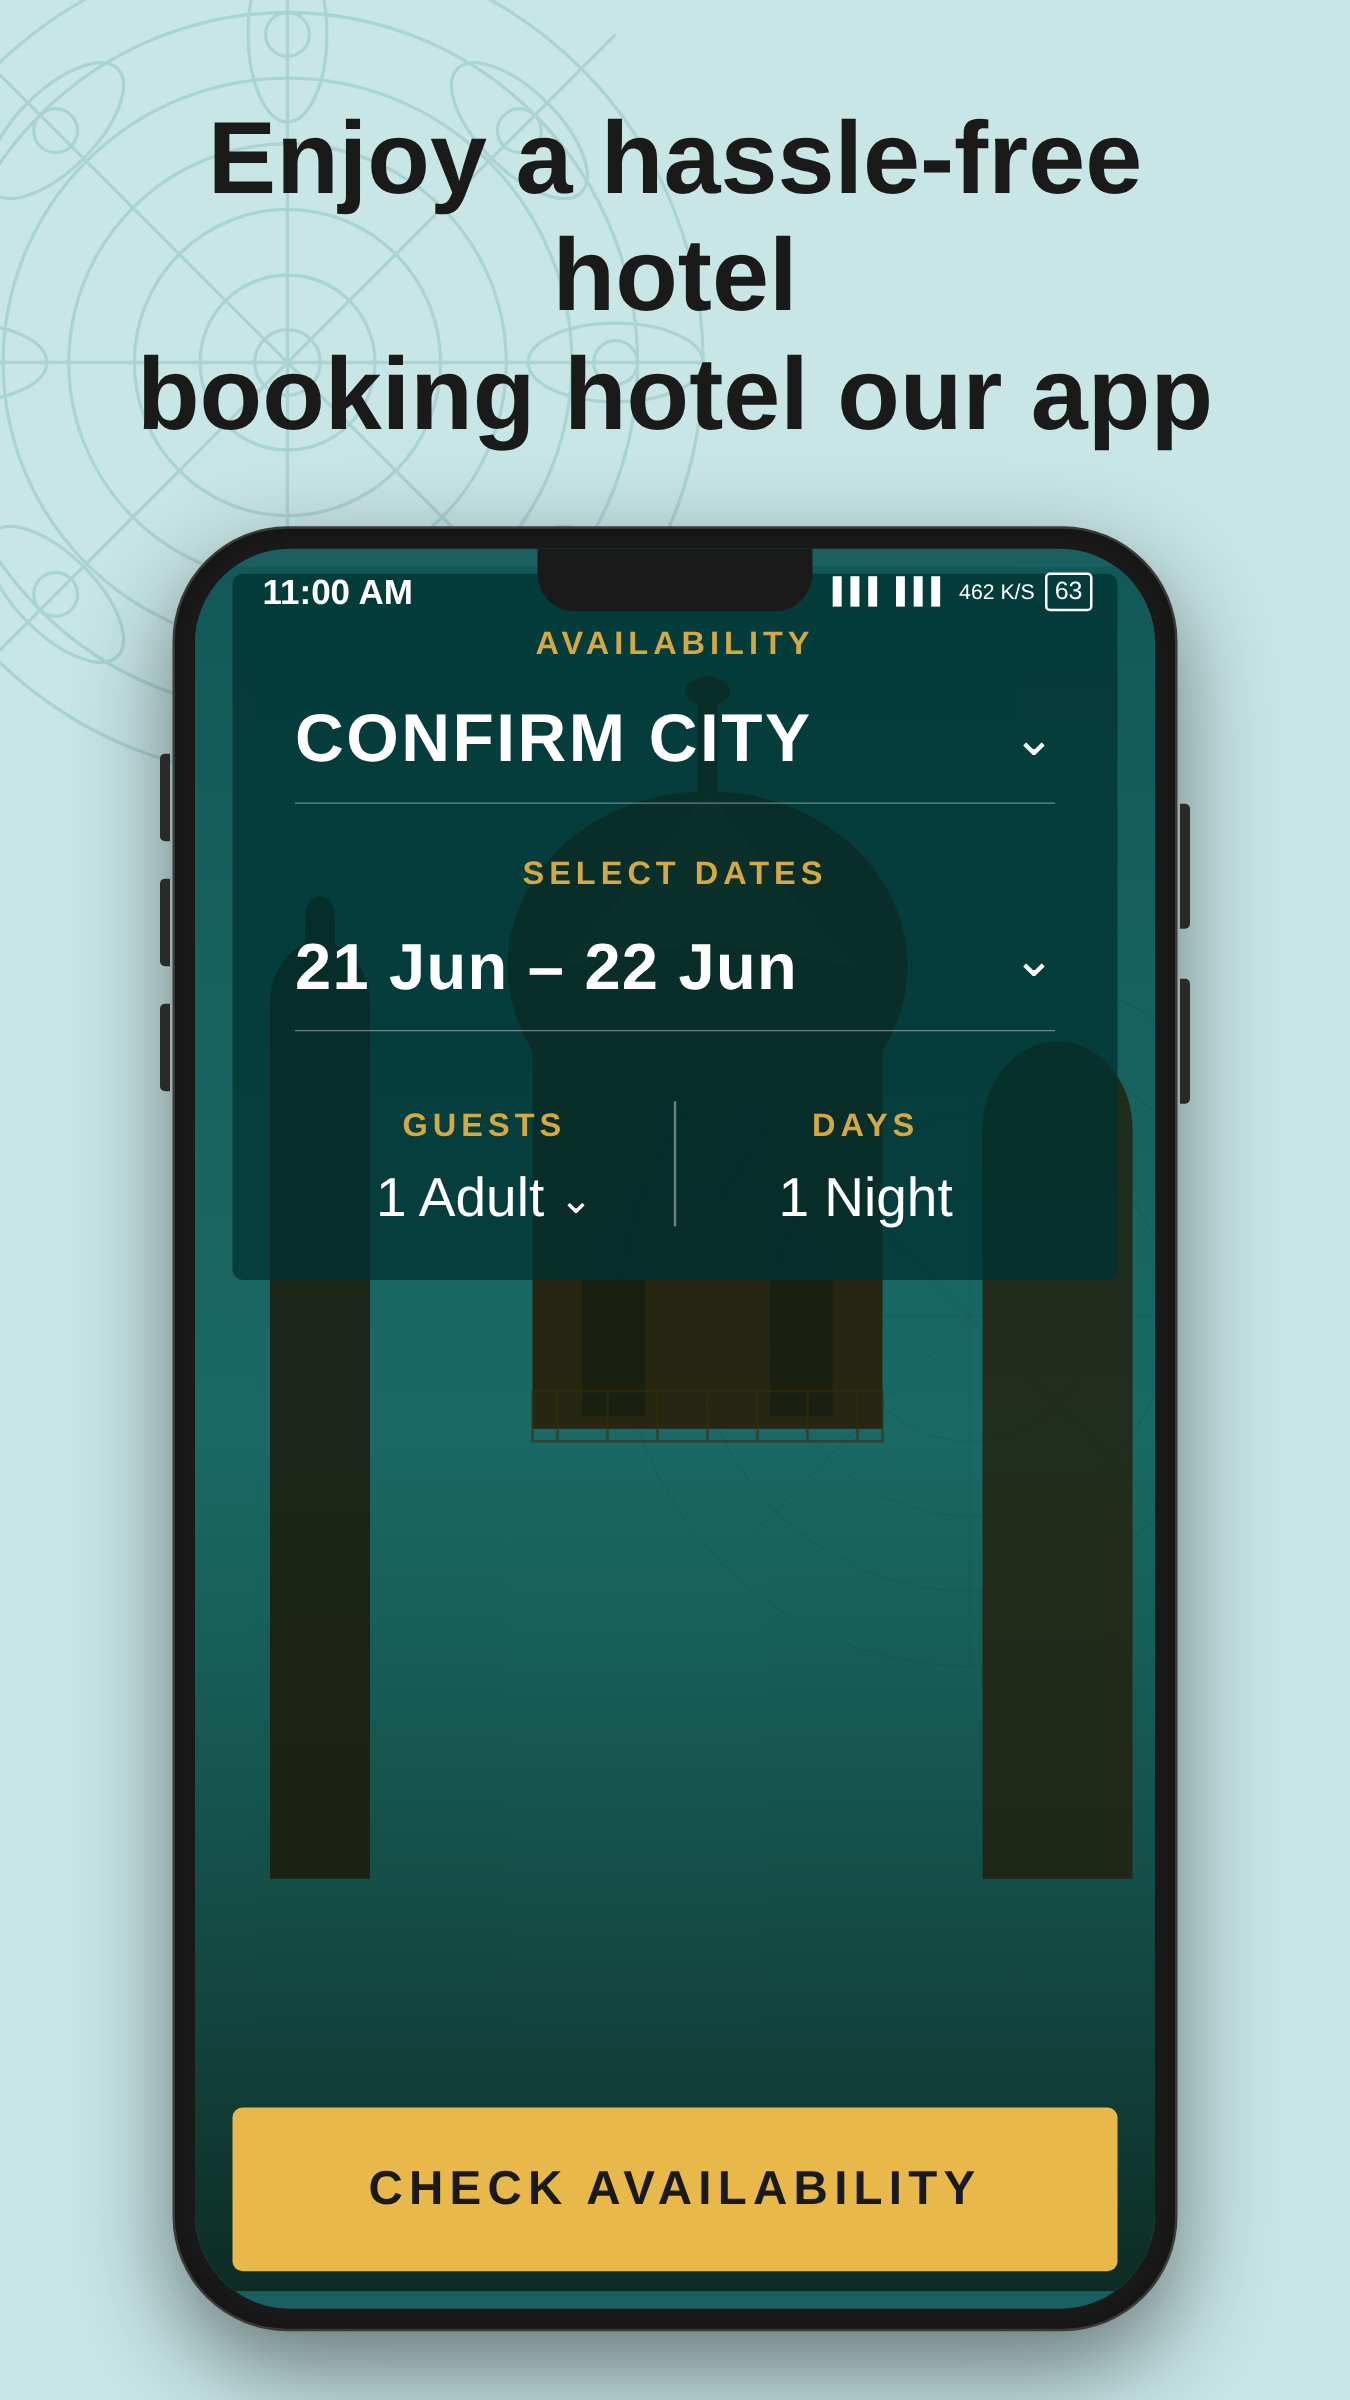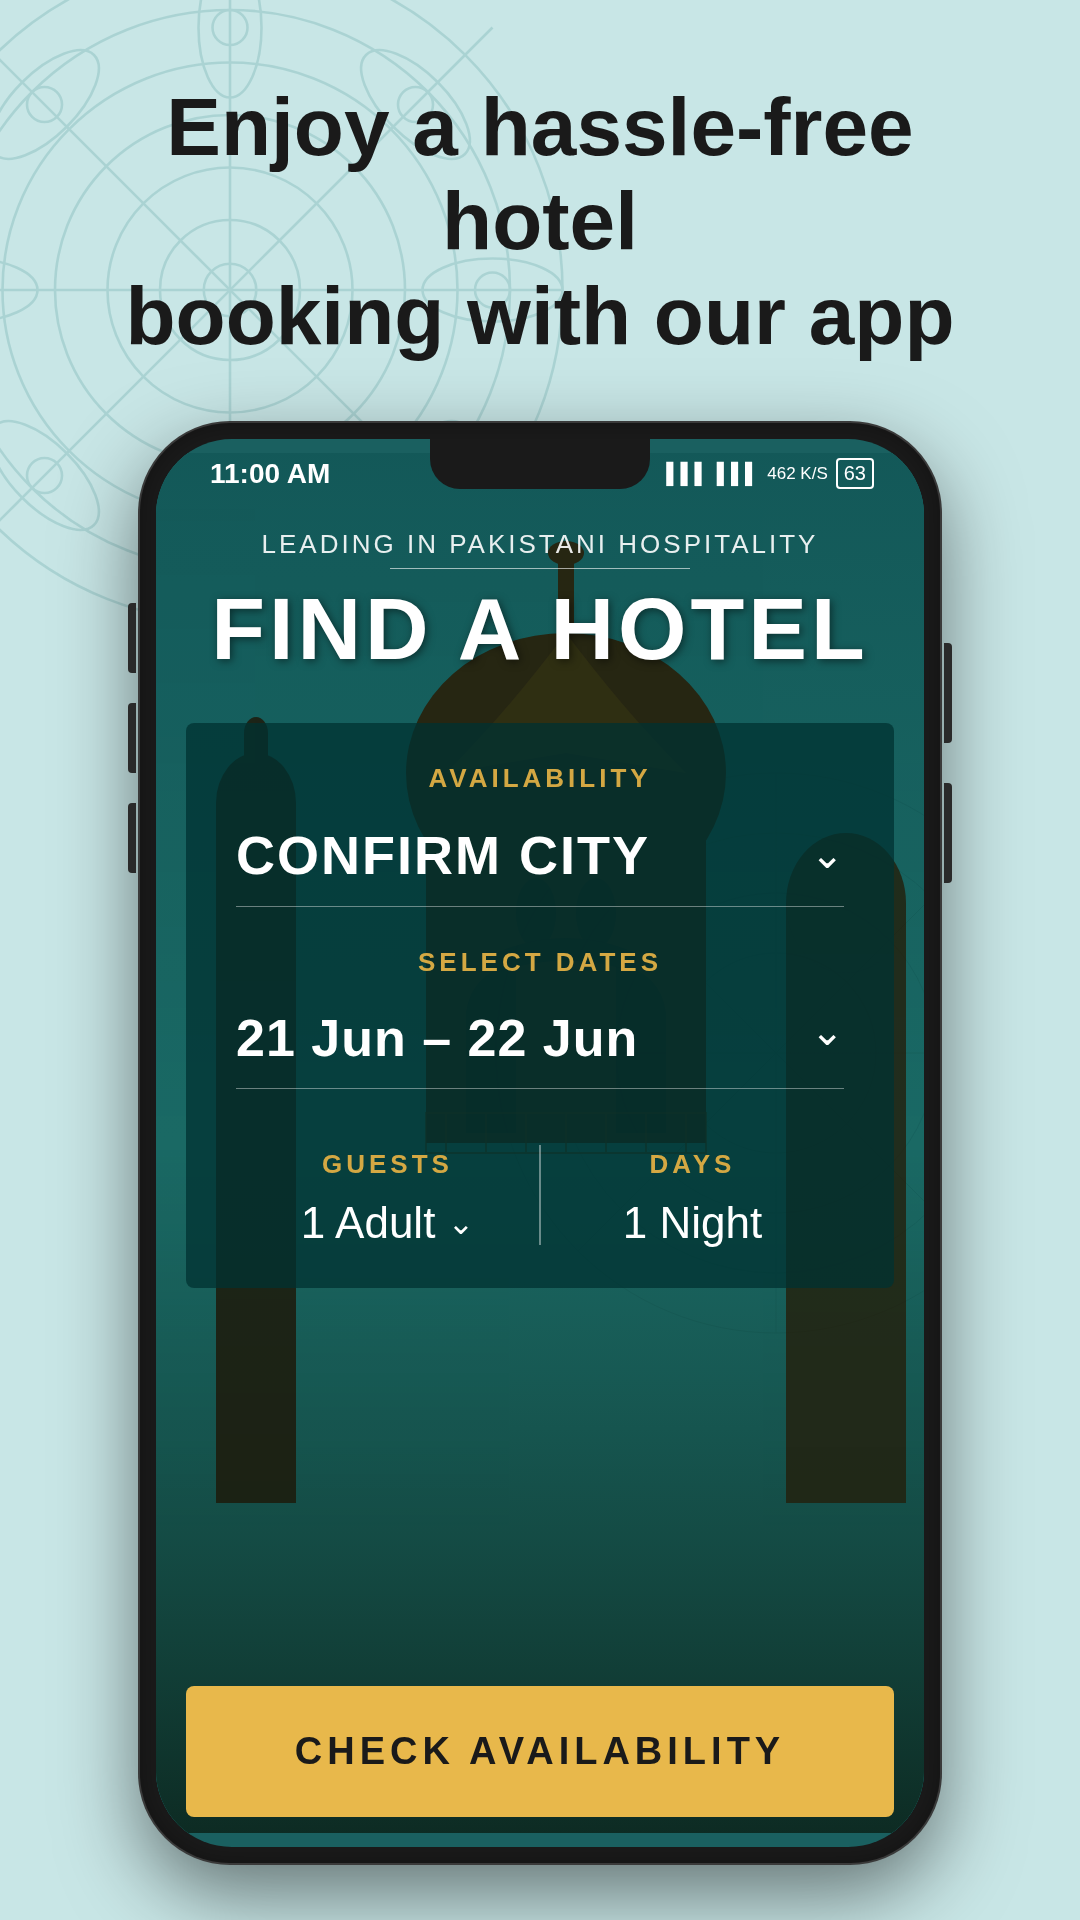--- a/index.html
+++ b/index.html
@@ -368,21 +368,21 @@
       <circle cx="306" cy="94" r="10"></circle>
       <circle cx="94" cy="306" r="10"></circle>
       <circle cx="306" cy="306" r="10"></circle>
     </g>
   </svg>
 </div>
 
 <div class="page-title">
   <h1>
     <span>Enjoy a hassle-free hotel</span><br>
-    <span>booking with our app</span>
+    <span>booking hotel our app</span>
   </h1>
 </div>
 
 <div class="phone-wrapper">
   <div class="phone-frame">
     <div class="phone-screen">
 
       <div class="arch-image-overlay">
         <svg width="100%" height="100%" viewBox="0 0 768 1380" xmlns="http://www.w3.org/2000/svg">
 
@@ -466,25 +466,20 @@
           <span class="battery-box">
             <span>63</span>
           </span>
         </div>
       </div>
 
       <div class="notch"></div>
 
       <div class="screen-content">
 
-        <div class="hotel-header">
-          <div class="leading-text">LEADING IN PAKISTANI HOSPITALITY</div>
-          <div class="leading-line"></div>
-          <div class="find-hotel-title">FIND A HOTEL</div>
-        </div>
 
         <div class="search-panel">
 
           <div class="field-label">AVAILABILITY</div>
           <div class="dropdown-field">
             <span class="dropdown-value">CONFIRM CITY</span>
             <span class="chevron-icon">⌄</span>
           </div>
 
           <div class="section-divider"></div>

